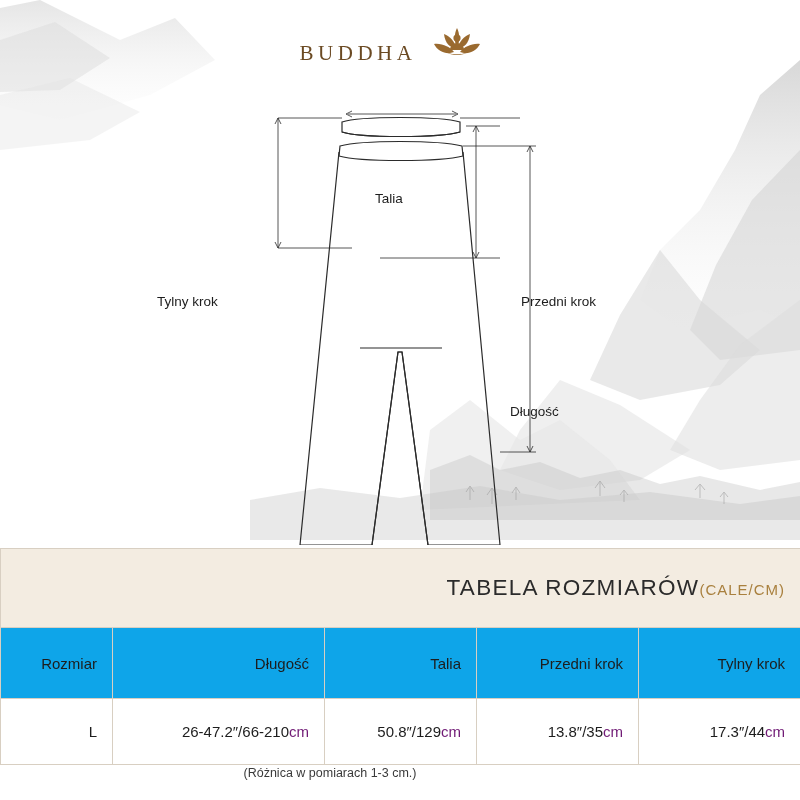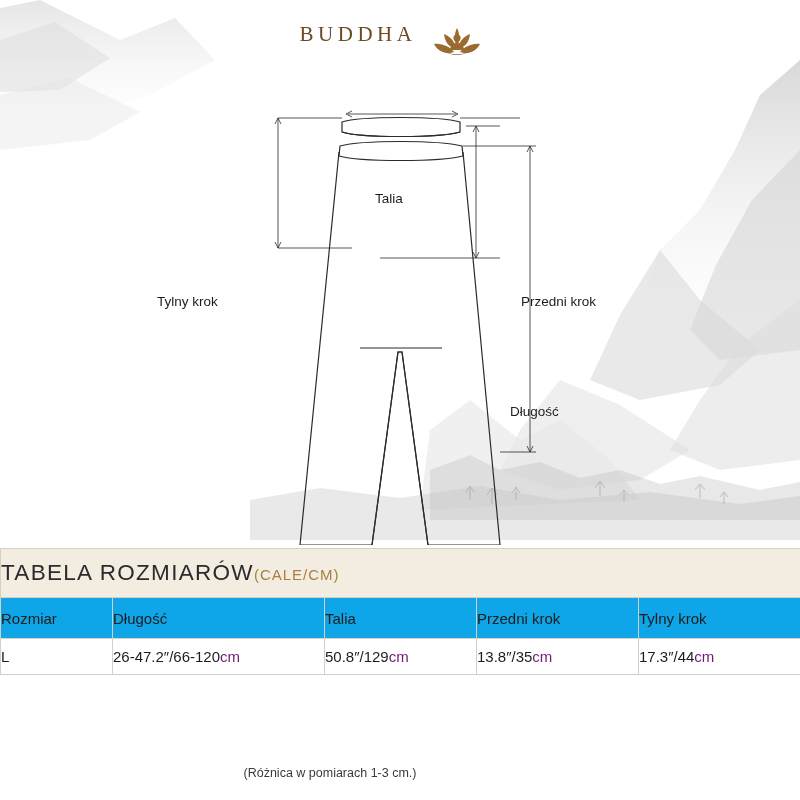--- a/index.html
+++ b/index.html
@@ -23,21 +23,21 @@
     pointer-events: none;
   }
 
   
   .brand {
     position: absolute;
     top: 22px;
     left: 0;
     width: 784px;
     display: flex;
-    align-items: flex-start;
+    align-items: flex-end;
     justify-content: center;
     gap: 14px;
     z-index: 5;
   }
   .brand-word {
     font-family: "Liberation Serif", serif;
     font-size: 21px;
     letter-spacing: 4.5px;
     color: #6b4a23;
     font-weight: 400;
@@ -80,22 +80,22 @@
     width: 800px;
     z-index: 6;
   }
   table.size-table {
     border-collapse: collapse;
     width: 800px;
     table-layout: fixed;
   }
   table.size-table td, table.size-table th {
     border: 1px solid #d8cfc2;
-    padding: 0;
-    text-align: left;
+    padding: 15px;
+    text-align: right;
     font-weight: normal;
   }
   .title-row td {
     background: #f3ece1;
     height: 48px;
     border-left: none;
     border-right: none;
     border-top: 1px solid #d8cfc2;
   }
   .title-main {
@@ -269,21 +269,21 @@
     </tr>
     <tr class="head-row">
       <th>Rozmiar</th>
       <th>Długość</th>
       <th>Talia</th>
       <th>Przedni krok</th>
       <th>Tylny krok</th>
     </tr>
     <tr class="data-row">
       <td>L</td>
-      <td><span>26-47.2″/66-120</span><span class="unit">cm</span></td>
+      <td><span>26-47.2″/66-210</span><span class="unit">cm</span></td>
       <td><span>50.8″/129</span><span class="unit">cm</span></td>
       <td><span>13.8″/35</span><span class="unit">cm</span></td>
       <td><span>17.3″/44</span><span class="unit">cm</span></td>
     </tr>
   </tbody>
     </table>
 </div>
 
 <div class="note">(Różnica w pomiarach 1-3 cm.)</div>
 

